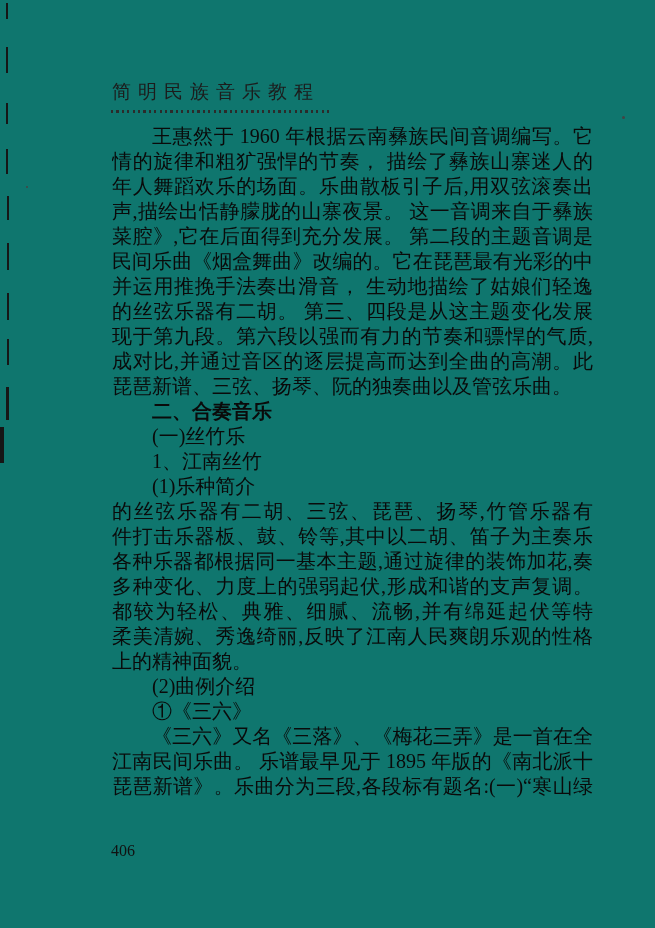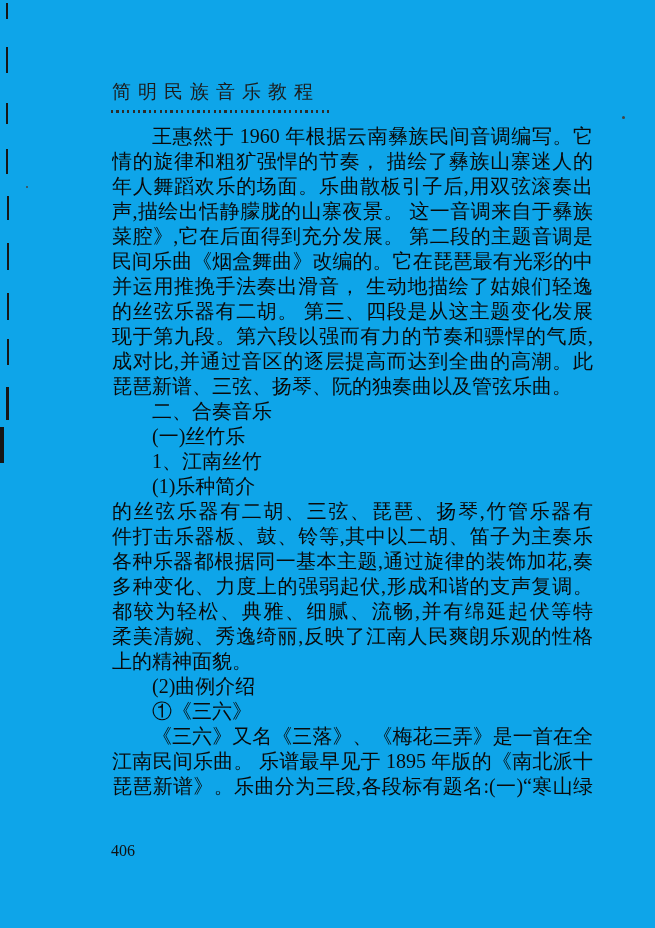--- a/index.html
+++ b/index.html
@@ -1,19 +1,19 @@
 <!DOCTYPE html>
 <html><head>
 <meta charset="utf-8">
 <style>
   html,body { margin:0; padding:0; background:#e8e8e8; }
   .page {
     position:relative;
     width:655px; height:928px;
-    background:#0ea5e9;
+    background:#0f766e;
     font-family:"Liberation Serif","DejaVu Serif",serif;
     color:#0d0d0d;
     overflow:hidden;
     margin:0 auto;
   }
   
   .header-title {
     position:absolute; left:112px; top:79px;
     font-size:19px; letter-spacing:7px; color:#1c1c1c;
     white-space:nowrap;
@@ -24,21 +24,21 @@
     background-image:repeating-linear-gradient(90deg,#2b2b2b 0 2.2px,transparent 2.2px 5.4px);
   }
   
   .content {
     position:absolute; left:112px; top:124px; width:481px;
     font-size:20px; line-height:25px; color:#0a0a0a;
   }
   .line { height:25px; overflow:hidden; text-align:justify; text-align-last:left; }
   .line.fill   { text-align-last:justify; }
   .line.indent { text-indent:2em; }
-  .line.bold   { font-weight:normal; }
+  .line.bold   { font-weight:bold; }
   
   .page-number {
     position:absolute; left:111px; top:842px;
     font-size:16px; color:#111;
   }
   
   .mark { position:absolute; background:#161616; }
   .ink-dot { position:absolute; background:#444; border-radius:50%; }
 </style>
 </head>

